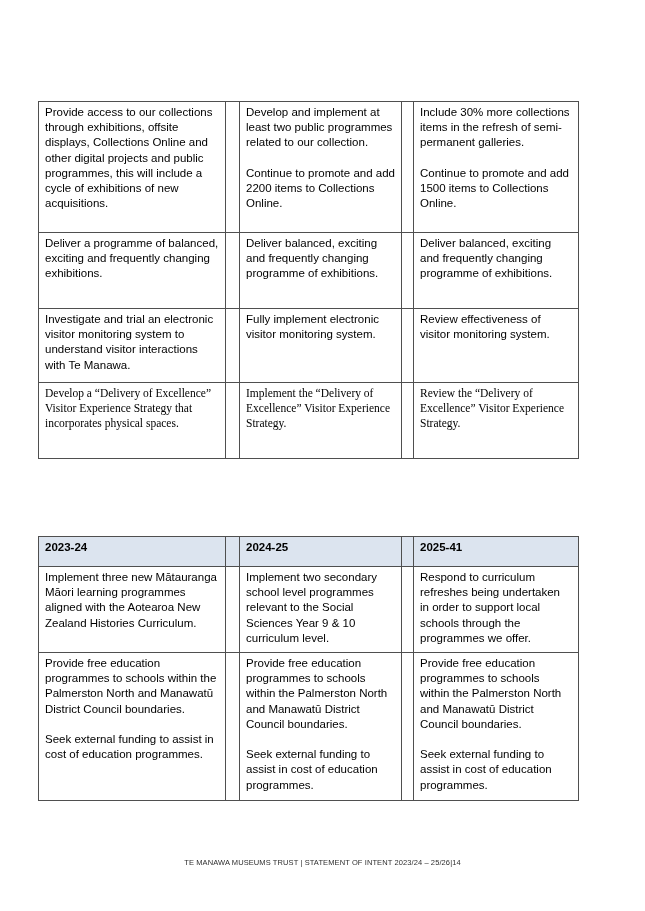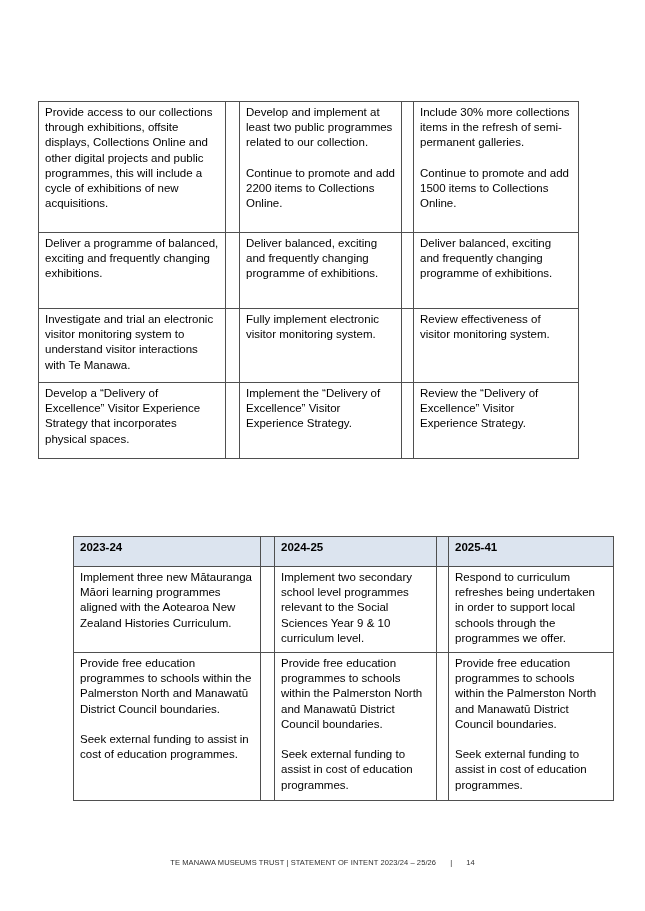--- a/index.html
+++ b/index.html
@@ -26,29 +26,29 @@
     font-size: 11.5px;
     line-height: 15.2px;
     white-space: pre-line;
     text-align: left;
     font-weight: normal;
     overflow: hidden;
   }
   th { font-weight: bold; }
 
   .tbl1 { position: absolute; left: 38px; top: 101px; }
-  .tbl2 { position: absolute; left: 38px; top: 536px; margin-left: 35px; }
+  .tbl2 { position: absolute; left: 38px; top: 536px; }
 
   .tbl2 .hdr-row th { background: #dce4ef; }
   .tbl2 .hdr-row { height: 30px; }
 
   .t1r1 { height: 131px; }
   .t1r2 { height: 76px; }
   .t1r3 { height: 74px; }
-  .t1r4 { height: 76px; }
+  .t1r4 { height: 76px; font-family: Liberation Serif, serif; }
   .t2r1 { height: 86px; }
   .t2r2 { height: 148px; }
 
   .spacer-col { padding: 0; }
 
   .section-heading {
     position: absolute;
     left: 38px;
     top: 501px;
     font-size: 15px;
@@ -58,21 +58,20 @@
   }
 
   .footer {
     position: absolute;
     left: 0;
     top: 858px;
     width: 645px;
     display: flex;
     justify-content: center;
     align-items: center;
-    gap: 14px;
     font-size: 7.5px;
     line-height: 10px;
     color: #2e2e2e;
     letter-spacing: 0.1px;
   }
 </style>
 </head>
 <body>
 
 <div class="page">

